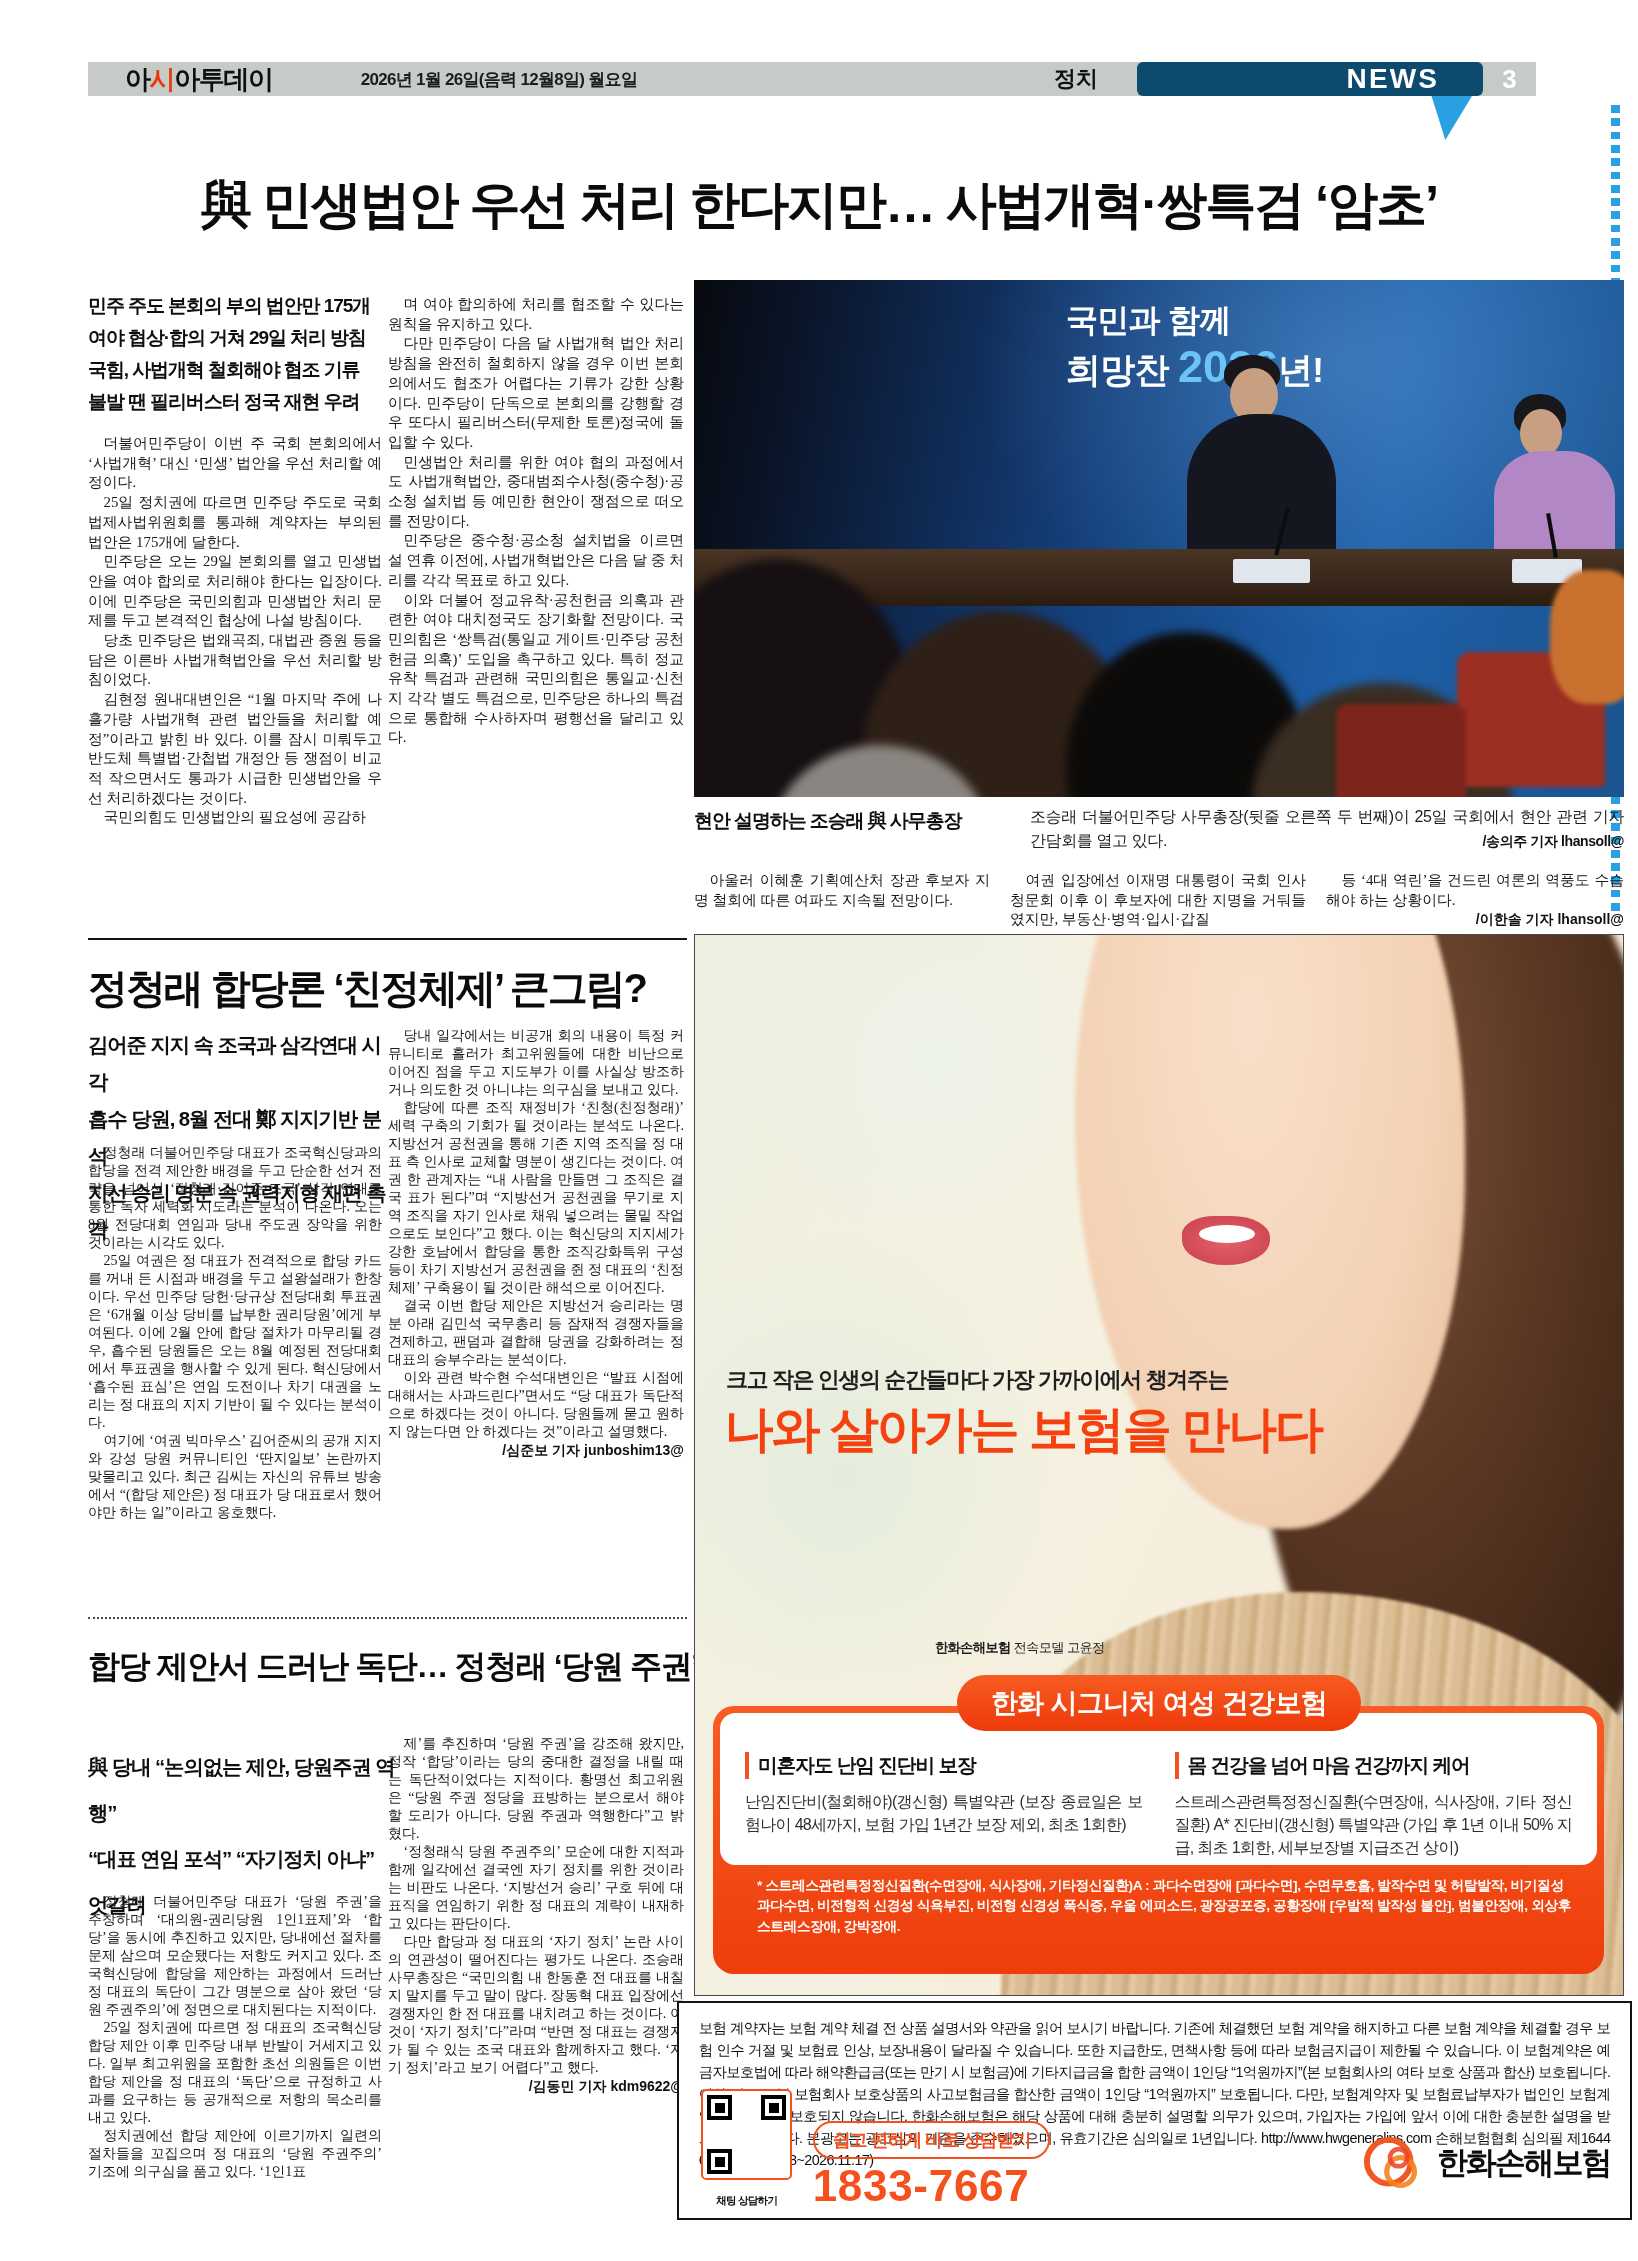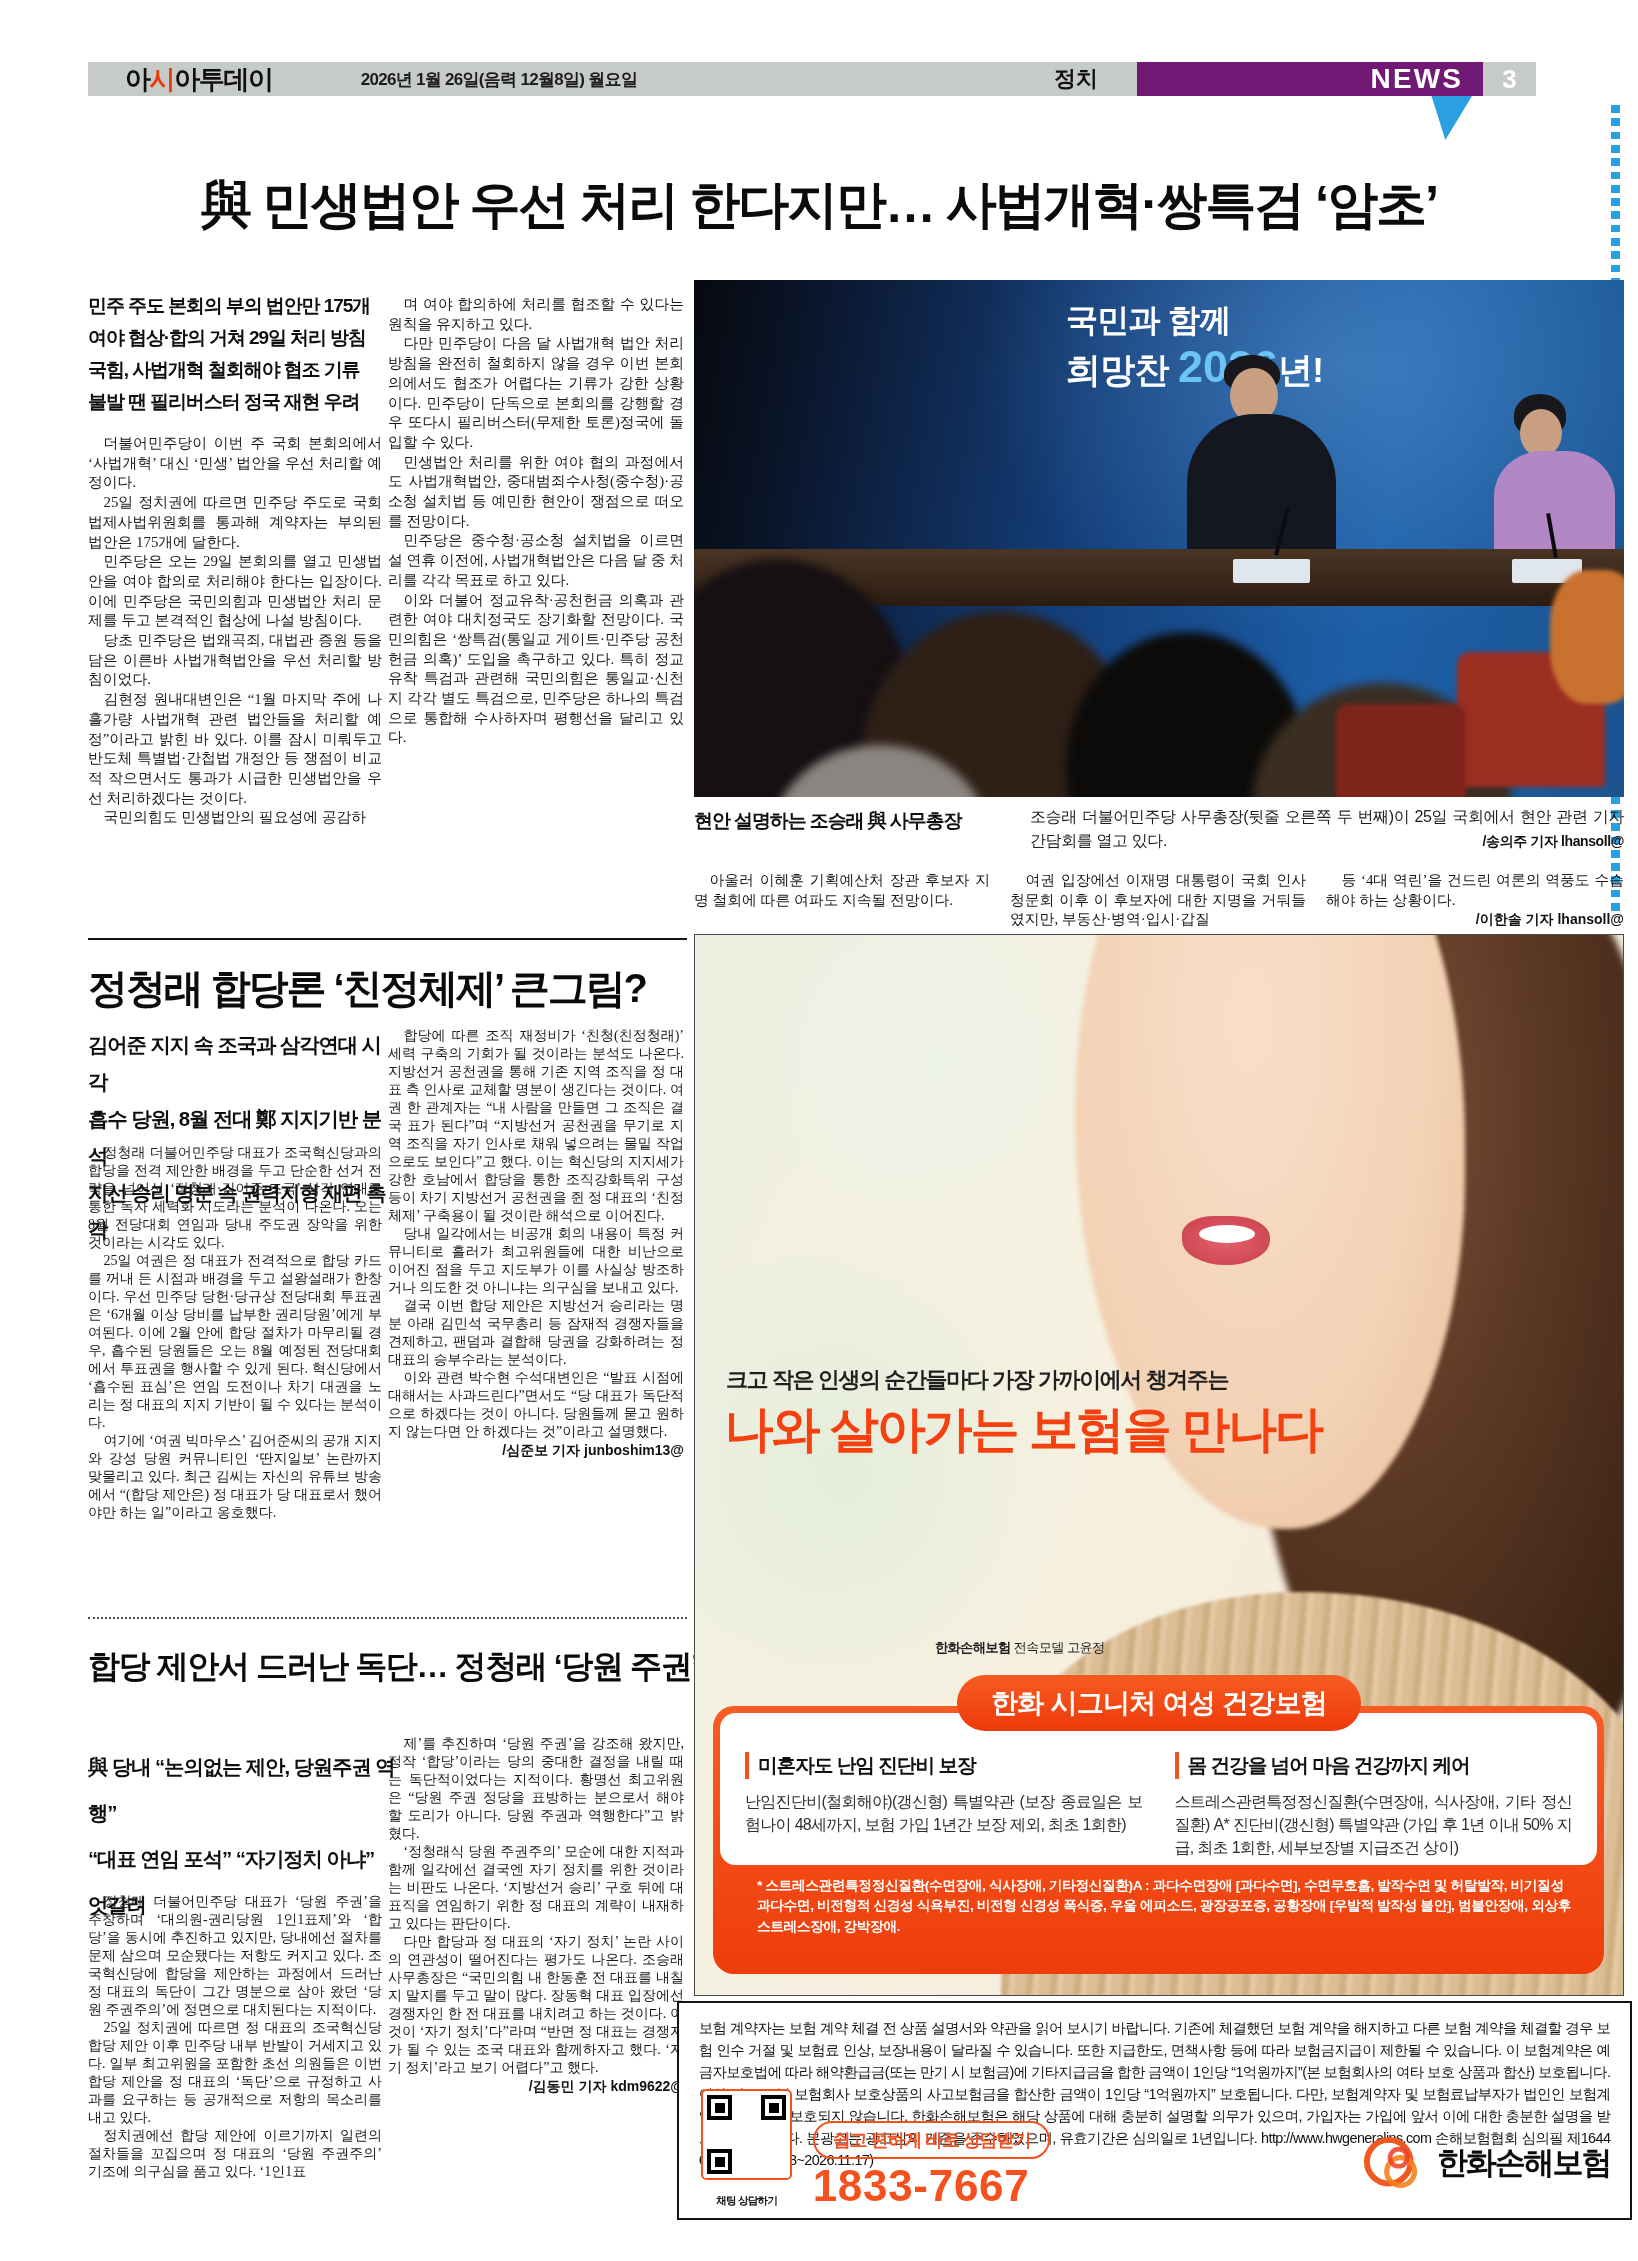--- a/index.html
+++ b/index.html
@@ -5,21 +5,21 @@
   html,body{margin:0;padding:0;background:#e9e9e9;}
   .page{position:relative;width:1639px;height:2261px;background:#ffffff;font-family:"Liberation Sans",sans-serif;overflow:hidden;}
   .abs{position:absolute;}
 
   
   .masthead{left:88px;top:62px;width:1448px;height:34px;background:#c6cbc7;display:flex;align-items:center;}
   .logo{margin-left:37px;font-size:26px;font-weight:bold;letter-spacing:-1.4px;color:#0f0f0f;white-space:nowrap;}
   .logo .accent{color:#e8380d;}
   .m-date{margin-left:88px;font-size:17px;font-weight:bold;color:#1c1c1c;letter-spacing:-0.7px;}
   .m-section{margin-left:auto;margin-right:39px;font-size:22px;font-weight:bold;color:#0f0f0f;}
-  .newsbox{width:346px;height:34px;background:#701a75;color:#ffffff;display:flex;align-items:center;justify-content:flex-end;padding-right:20px;box-sizing:border-box;font-size:28px;font-weight:bold;letter-spacing:2.1px;}
+  .newsbox{width:346px;height:34px;background:#0c4a6e;color:#ffffff;display:flex;align-items:center;justify-content:flex-end;padding-right:44px;box-sizing:border-box;font-size:28px;font-weight:bold;letter-spacing:2.1px;border-radius:6px;}
   .pageno{width:53px;text-align:center;font-size:26px;font-weight:bold;color:#ffffff;}
   .news-tail{left:1426px;top:96px;width:46px;height:44px;background:#2a9fe1;clip-path:polygon(12% 0,100% 0,42% 100%);}
   .dashline{left:1611px;top:105px;width:9px;height:808px;background:repeating-linear-gradient(180deg,#2a9fe1 0 7.7px,rgba(0,0,0,0) 7.7px 13.3px);}
 
   
   .h1{left:100px;top:171px;width:1438px;font-size:51px;font-weight:bold;letter-spacing:-2.1px;color:#0b0b0b;text-align:center;white-space:nowrap;}
   .lead1{left:88px;top:290px;width:294px;font-size:19px;line-height:32px;font-weight:bold;color:#0e0e0e;letter-spacing:-1.1px;}
   .h2{left:88px;top:961px;width:599px;font-size:40px;font-weight:bold;letter-spacing:-2.1px;color:#0b0b0b;white-space:nowrap;}
   .lead2{left:88px;top:1027px;width:302px;font-size:20.4px;line-height:37px;font-weight:bold;color:#0e0e0e;letter-spacing:-1.1px;}
   .h3{left:88px;top:1645px;width:599px;font-size:32px;font-weight:bold;letter-spacing:-1.4px;color:#0b0b0b;white-space:nowrap;}
@@ -184,22 +184,22 @@
     <div>지선 승리 명분 속 권력지형 재편 촉각</div>
   </div>
 
   <div class="abs bodycol tight" style="left:88px;top:1144px;width:294px;height:472px;">
     <p>정청래 더불어민주당 대표가 조국혁신당과의 합당을 전격 제안한 배경을 두고 단순한 선거 전략을 넘어선 ‘정청래·김어준·조국’ 삼각 연대를 통한 독자 세력화 시도라는 분석이 나온다. 오는 8월 전당대회 연임과 당내 주도권 장악을 위한 것이라는 시각도 있다.</p>
     <p>25일 여권은 정 대표가 전격적으로 합당 카드를 꺼내 든 시점과 배경을 두고 설왕설래가 한창이다. 우선 민주당 당헌·당규상 전당대회 투표권은 ‘6개월 이상 당비를 납부한 권리당원’에게 부여된다. 이에 2월 안에 합당 절차가 마무리될 경우, 흡수된 당원들은 오는 8월 예정된 전당대회에서 투표권을 행사할 수 있게 된다. 혁신당에서 ‘흡수된 표심’은 연임 도전이나 차기 대권을 노리는 정 대표의 지지 기반이 될 수 있다는 분석이다.</p>
     <p>여기에 ‘여권 빅마우스’ 김어준씨의 공개 지지와 강성 당원 커뮤니티인 ‘딴지일보’ 논란까지 맞물리고 있다. 최근 김씨는 자신의 유튜브 방송에서 “(합당 제안은) 정 대표가 당 대표로서 했어야만 하는 일”이라고 옹호했다.</p>
   </div>
 
   <div class="abs bodycol tight" style="left:388px;top:1027px;width:296px;height:587px;">
+    <p>당내 일각에서는 비공개 회의 내용이 특정 커뮤니티로 흘러가 최고위원들에 대한 비난으로 이어진 점을 두고 지도부가 이를 사실상 방조하거나 의도한 것 아니냐는 의구심을 보내고 있다.</p>
     <p>합당에 따른 조직 재정비가 ‘친청(친정청래)’ 세력 구축의 기회가 될 것이라는 분석도 나온다. 지방선거 공천권을 통해 기존 지역 조직을 정 대표 측 인사로 교체할 명분이 생긴다는 것이다. 여권 한 관계자는 “내 사람을 만들면 그 조직은 결국 표가 된다”며 “지방선거 공천권을 무기로 지역 조직을 자기 인사로 채워 넣으려는 물밑 작업으로도 보인다”고 했다. 이는 혁신당의 지지세가 강한 호남에서 합당을 통한 조직강화특위 구성 등이 차기 지방선거 공천권을 쥔 정 대표의 ‘친정 체제’ 구축용이 될 것이란 해석으로 이어진다.</p>
-    <p>당내 일각에서는 비공개 회의 내용이 특정 커뮤니티로 흘러가 최고위원들에 대한 비난으로 이어진 점을 두고 지도부가 이를 사실상 방조하거나 의도한 것 아니냐는 의구심을 보내고 있다.</p>
     <p>결국 이번 합당 제안은 지방선거 승리라는 명분 아래 김민석 국무총리 등 잠재적 경쟁자들을 견제하고, 팬덤과 결합해 당권을 강화하려는 정 대표의 승부수라는 분석이다.</p>
     <p><span>이와 관련 박수현 수석대변인은 “발표 시점에 대해서는 사과드린다”면서도 “당 대표가 독단적으로 하겠다는 것이 아니다. 당원들께 묻고 원하지 않는다면 안 하겠다는 것”이라고 설명했다.</span><span class="credit fr">/심준보 기자 junboshim13@</span></p>
   </div>
 
   <div class="abs dotted" style="left:88px;top:1617px;width:599px;"></div>
 
   <div class="abs h3">합당 제안서 드러난 독단… 정청래 ‘당원 주권’ 시험대</div>
   <div class="abs lead3">
     <div>與 당내 “논의없는 제안, 당원주권 역행”</div>
     <div>“대표 연임 포석” “자기정치 아냐” 엇갈려</div>

